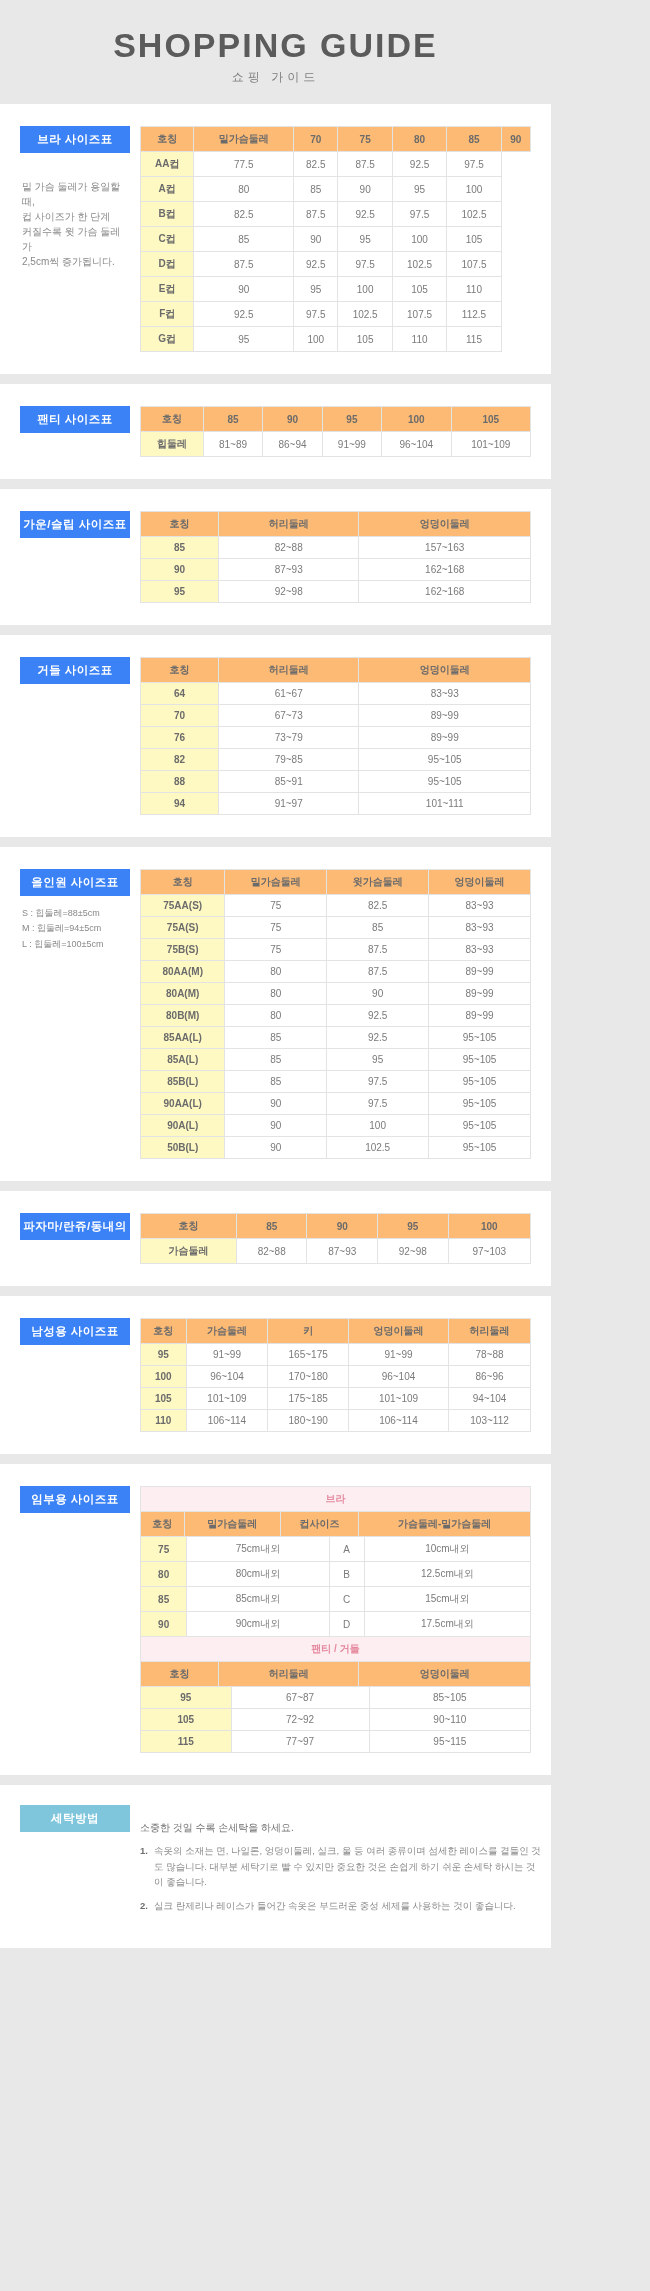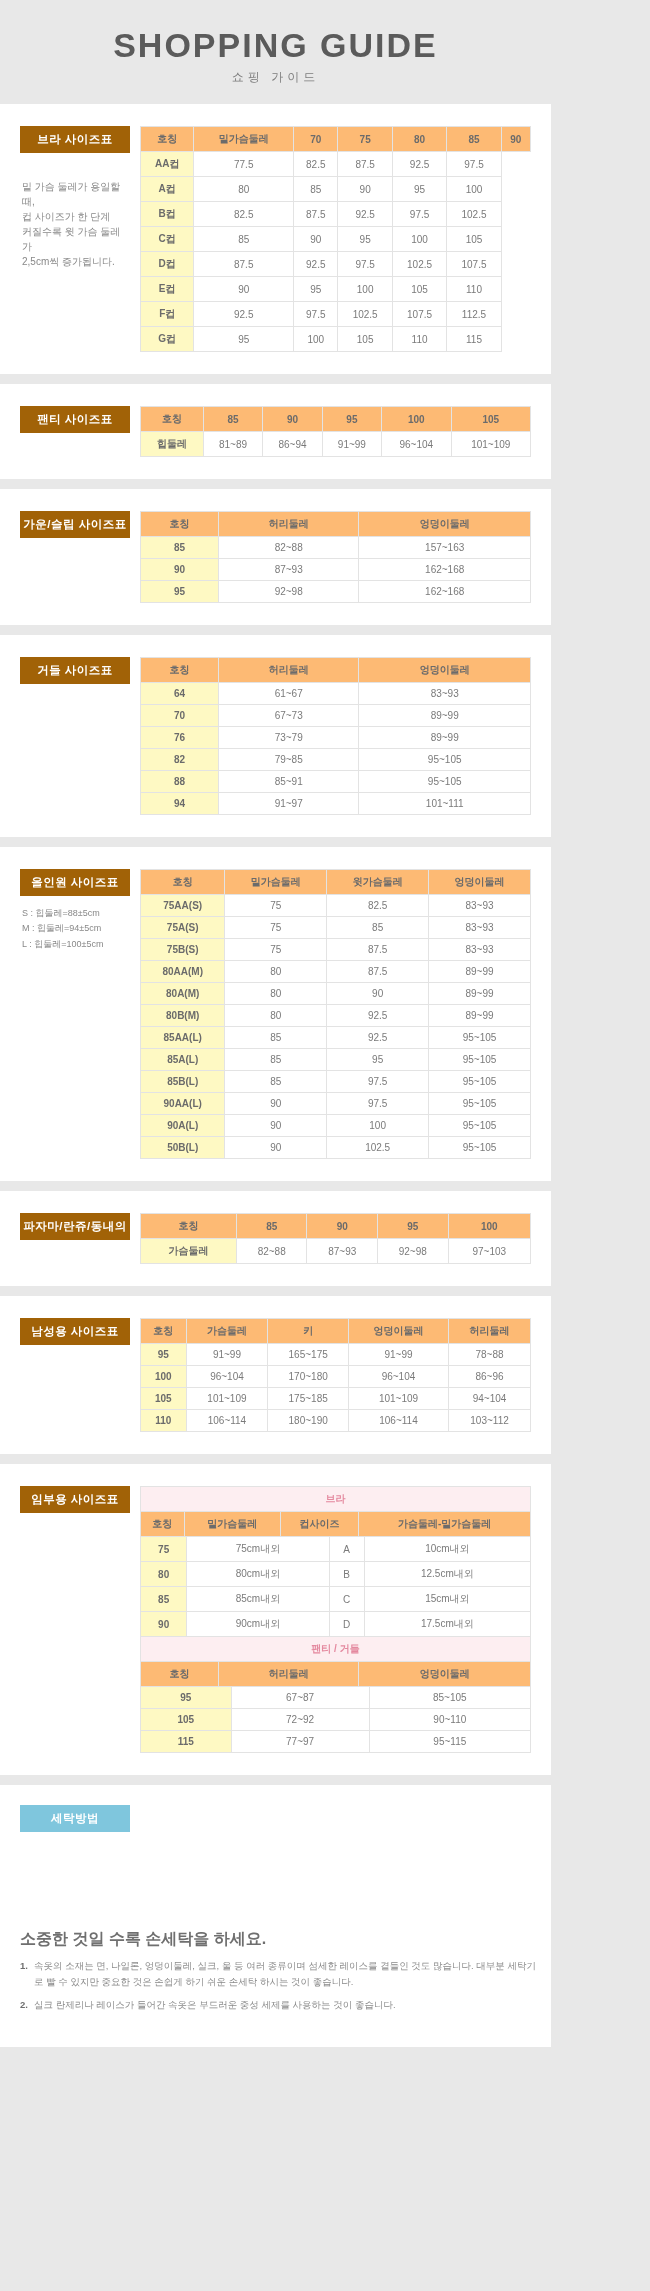--- a/index.html
+++ b/index.html
@@ -36,21 +36,21 @@
     padding:22px 20px 22px 20px;
     background:#ffffff;
   }
   .left {
     width:120px;
     flex:0 0 120px;
     padding-right:10px;
   }
   .tag {
     display:block;
-    background:#a16207;
+    background:#3b82f6;
     color:#ffffff;
     font-size:11.5px;
     font-weight:bold;
     text-align:center;
     padding:6px 0;
     letter-spacing:0.5px;
   }
   .tag.blue { background:#7fc6dd; }
   .note {
     margin-top:26px;
@@ -100,28 +100,27 @@
   }
 
   .divider { height:10px; background:#e8e8e8; }
 
   
   .wash {
     display:flex;
     align-items:flex-start;
     padding:20px 8px 26px 20px;
     background:#ffffff;
-    flex-direction:column;
   }
   .wash .content { flex:1 1 auto; }
   .wash h3 {
-    margin:4px 0 8px 0;
-    font-size:16px;
+    margin:16px 0 8px 0;
+    font-size:10px;
     color:#6f6f6f;
-    font-weight:bold;
+    font-weight:normal;
   }
   .wash ol { margin:0; padding:0; list-style:none; }
   .wash li {
     display:flex;
     font-size:9.5px;
     line-height:1.65;
     color:#8a8a8a;
     margin-bottom:8px;
   }
   .wash li .num {

